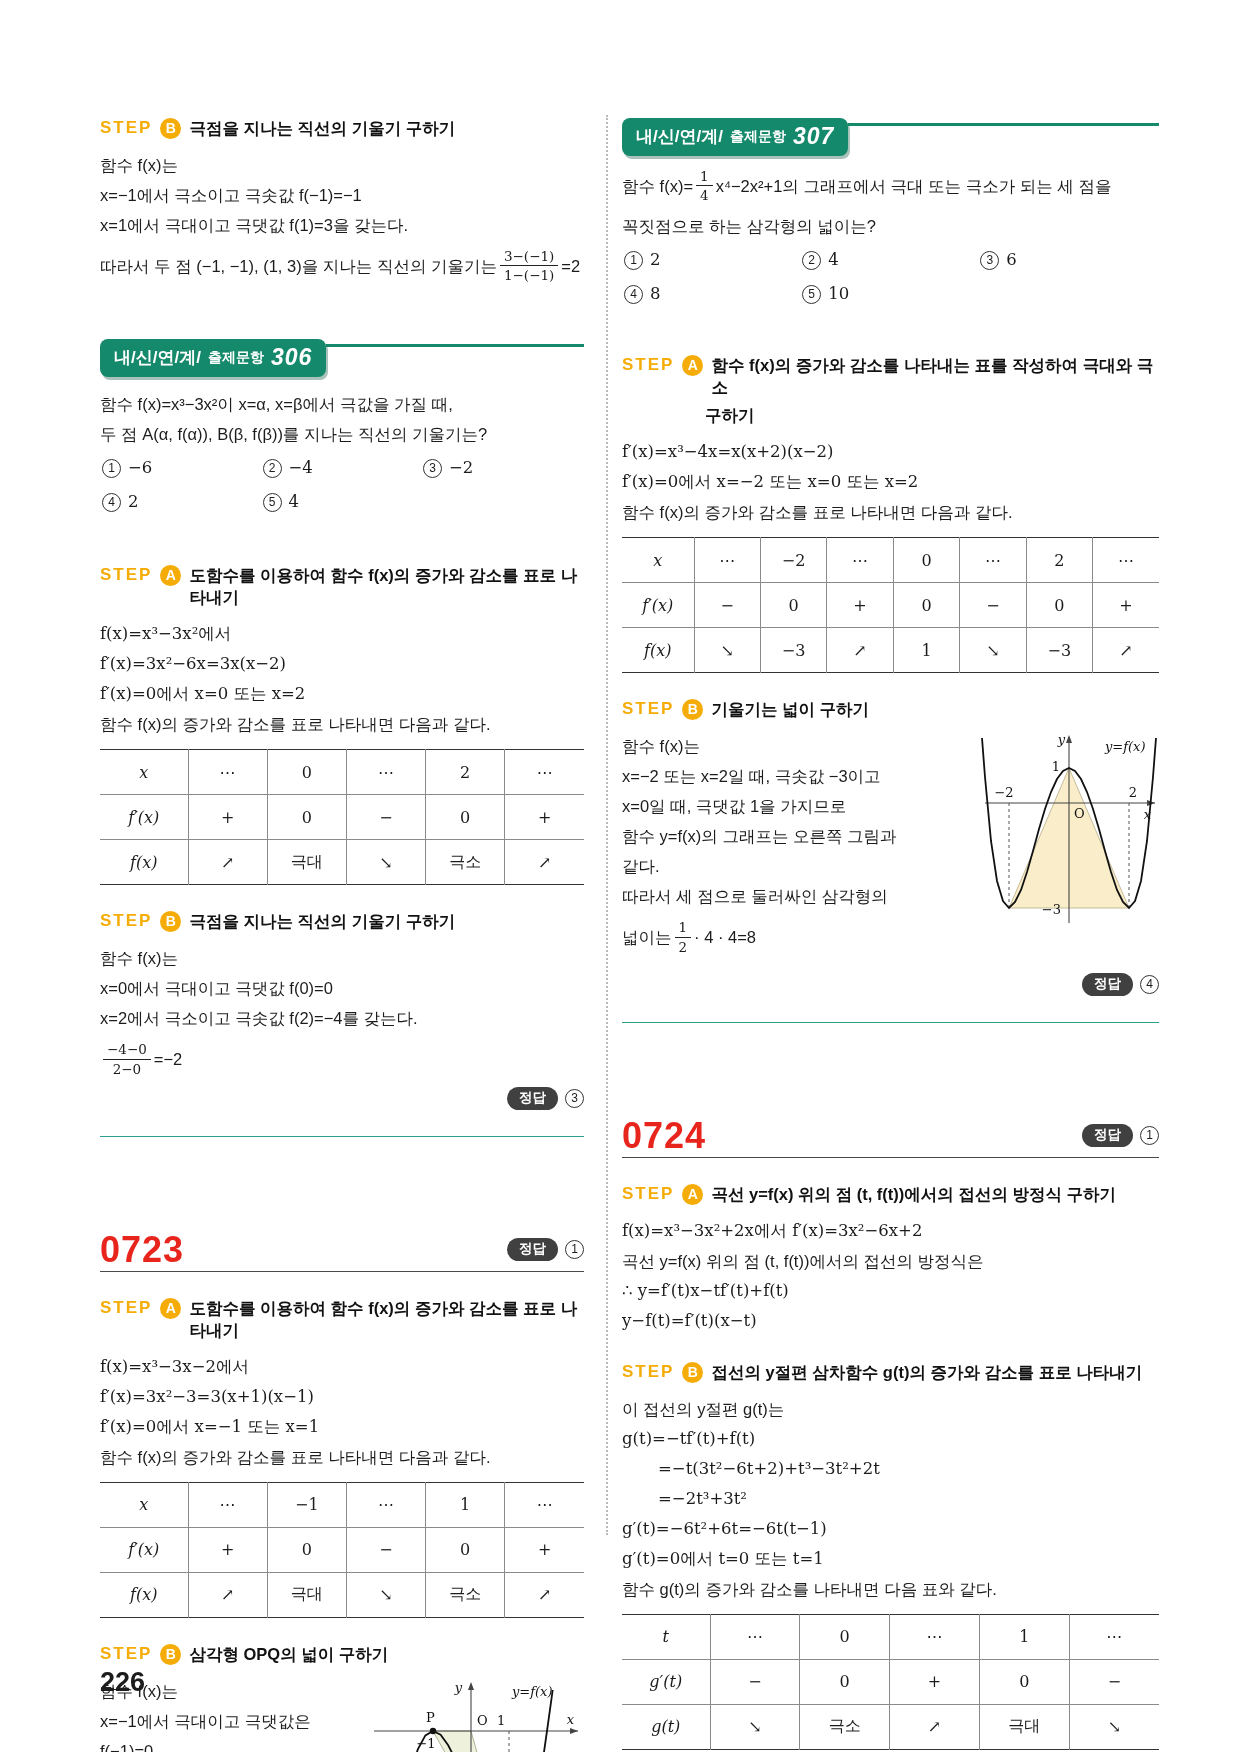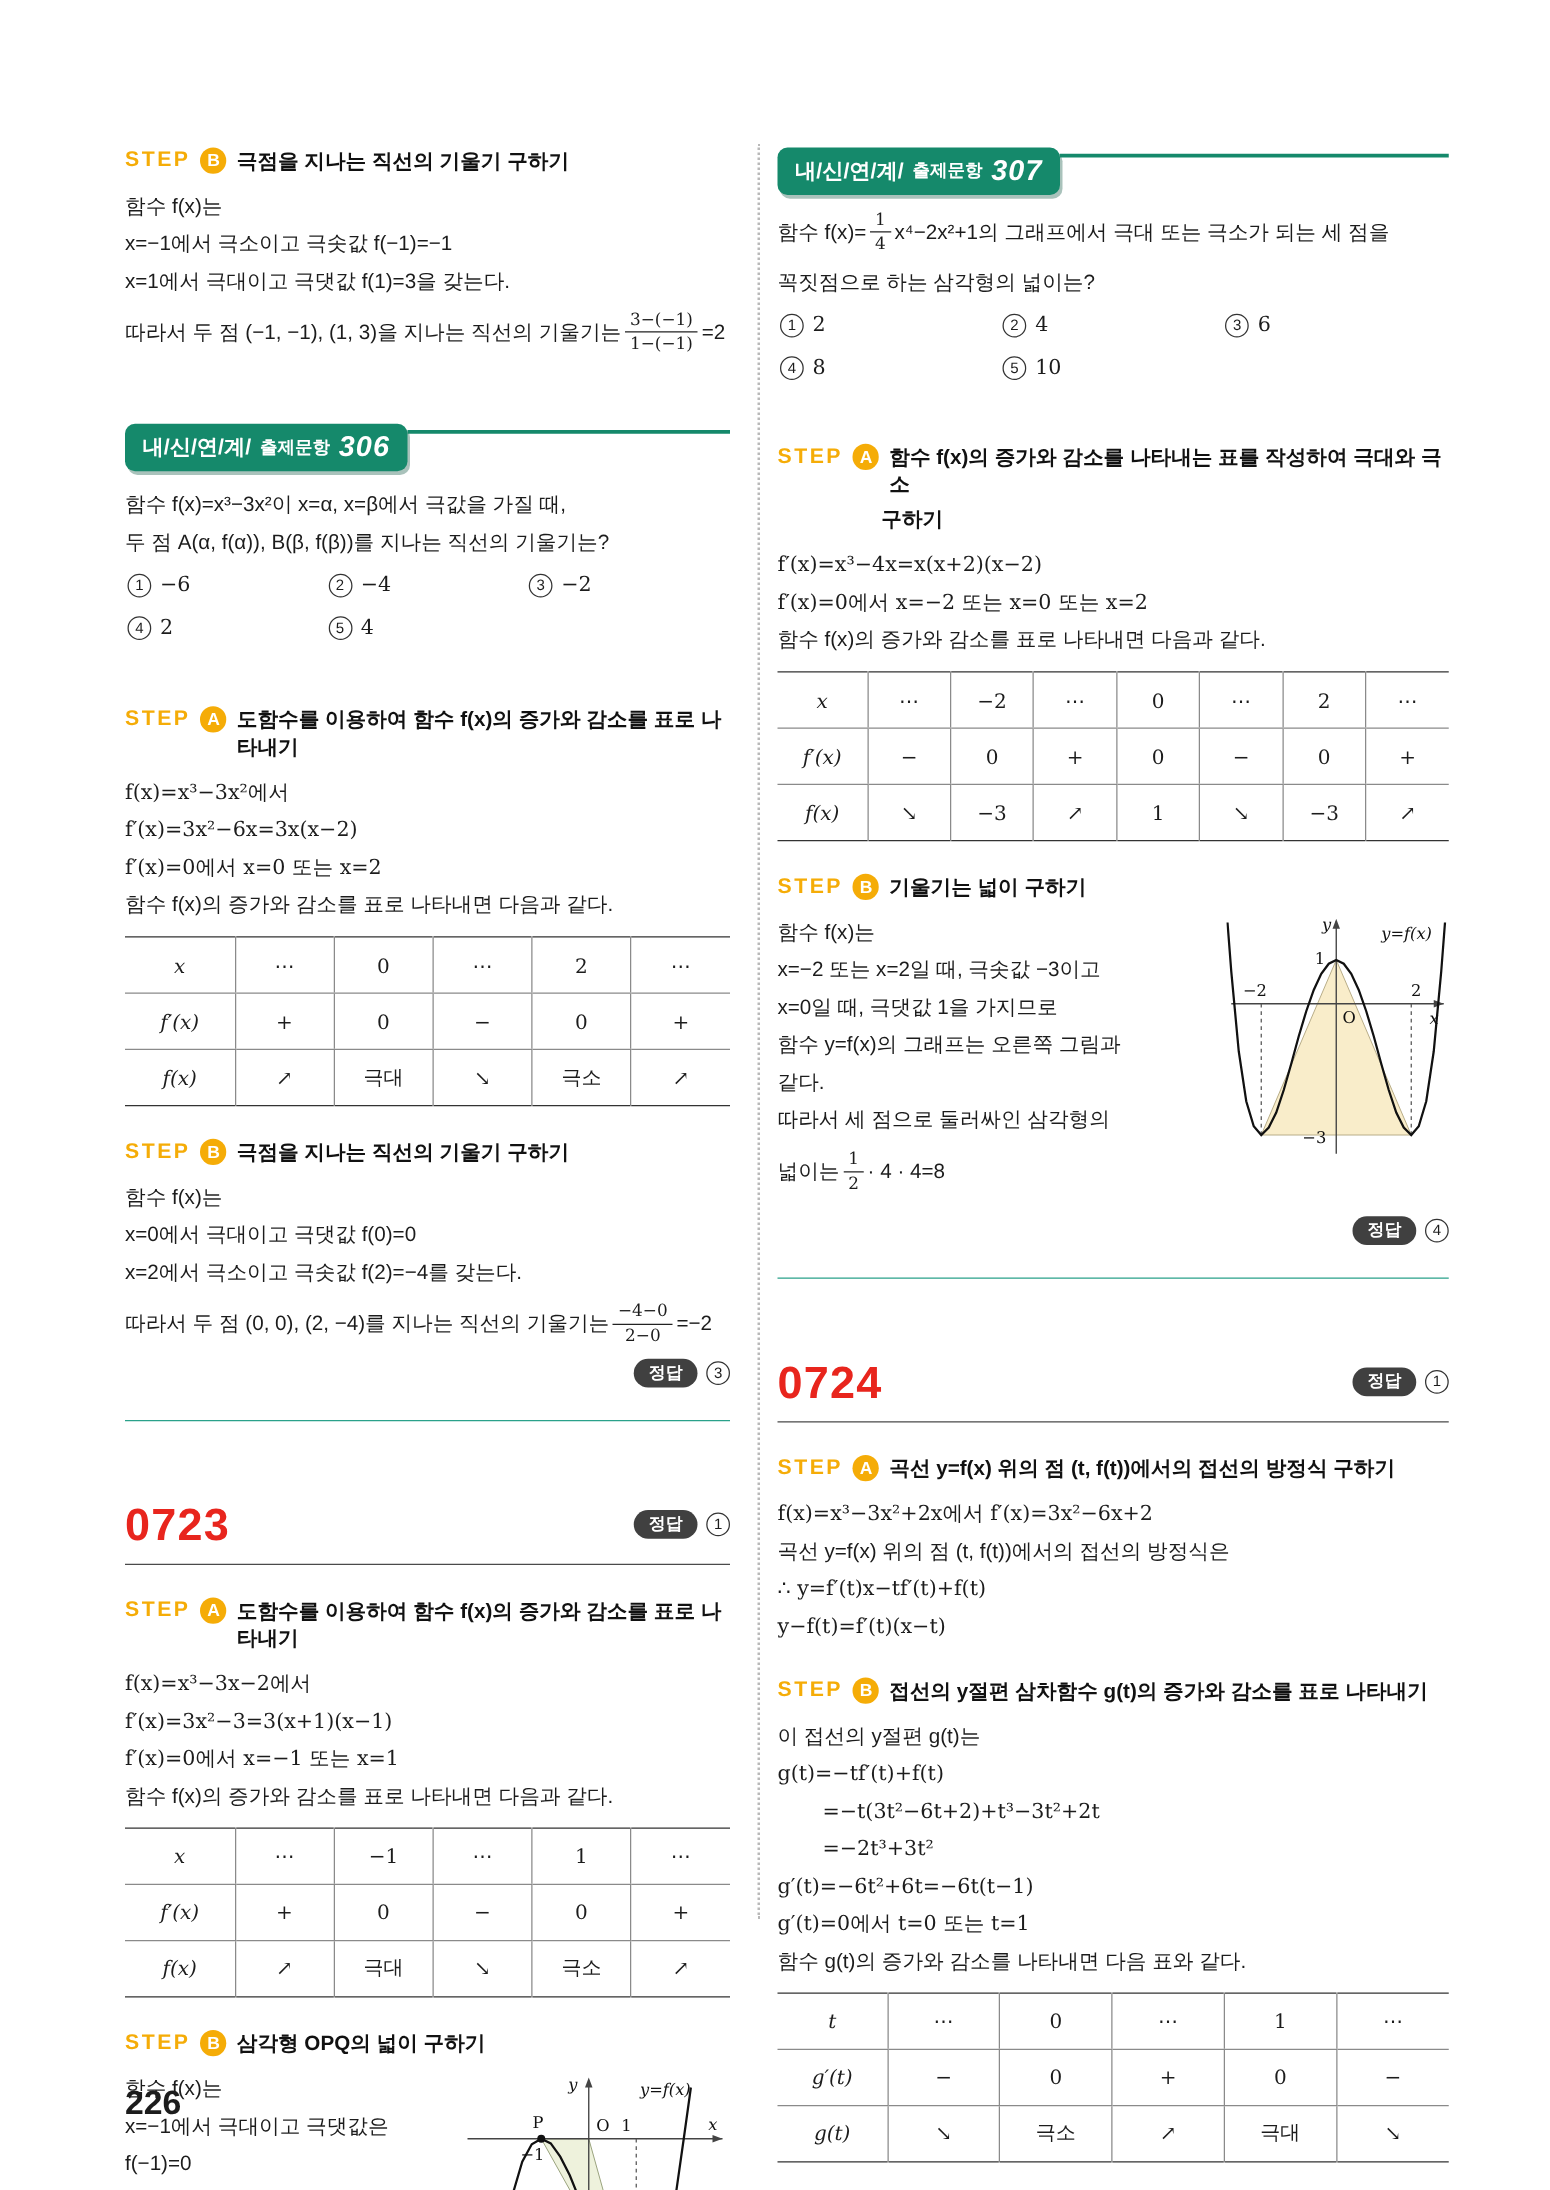--- a/index.html
+++ b/index.html
@@ -43,22 +43,22 @@
           font-family:"DejaVu Serif","Liberation Serif",serif;}
   .cnum{display:inline-block;width:17px;height:17px;border:1.3px solid #333;border-radius:50%;
         font-family:"Liberation Sans",sans-serif;font-size:12px;line-height:17px;text-align:center;flex:0 0 auto;}
 
   
   .answer-row{display:flex;justify-content:flex-end;align-items:center;gap:7px;margin:10px 0 0 0;}
   .ans-pill{background:#404040;color:#fff;font-size:13.5px;font-weight:bold;border-radius:12px;padding:2px 12px 3px;}
 
   
   .sec-divider{border:none;border-top:1.6px solid #2aa18a;margin:26px 0 0 0;}
-  .prob-num-row{display:flex;justify-content:space-between;align-items:center;margin-top:62px;
-                border-bottom:1.6px solid #4a4a4a;padding-bottom:10px;}
+  .prob-num-row{display:flex;justify-content:space-between;align-items:center;margin-top:92px;
+                border-bottom:1.6px solid #4a4a4a;}
   .prob-num{color:#e8251d;font-weight:bold;font-size:36px;letter-spacing:1px;font-family:"Liberation Sans",sans-serif;}
 
   
   table.udtable{border-collapse:collapse;width:100%;table-layout:fixed;margin:10px 0 6px;
                 border-top:1.7px solid #333;border-bottom:1.7px solid #333;}
   table.udtable td{border-bottom:1px solid #8a8a8a;height:42px;text-align:center;
                    font-family:"DejaVu Serif","Liberation Serif",serif;font-size:16px;}
   table.udtable tr:last-child td{border-bottom:none;}
   table.udtable td + td{border-left:1px solid #8a8a8a;}
   td.rowlab{font-style:italic;}
@@ -191,21 +191,20 @@
 
       <div class="step-head">
         <span class="step-word">STEP</span>
         <span class="step-circle">B</span>
         <span class="step-title">극점을 지나는 직선의 기울기 구하기</span>
       </div>
       <div class="ln">함수 f(x)는</div>
       <div class="ln">x=0에서 극대이고 극댓값 f(0)=0</div>
       <div class="ln">x=2에서 극소이고 극솟값 f(2)=−4를 갖는다.</div>
       <div class="ln frac-line">
-        <span>따라서 두 점 (0, 0), (2, −4)를 지나는 직선의 기울기는 </span>
         <span class="frac">
           <span class="num">−4−0</span>
           <span class="den">2−0</span>
         </span>
         <span>=−2</span>
       </div>
       <div class="answer-row">
         <span class="ans-pill">정답</span>
         <span class="cnum">3</span>
       </div>

